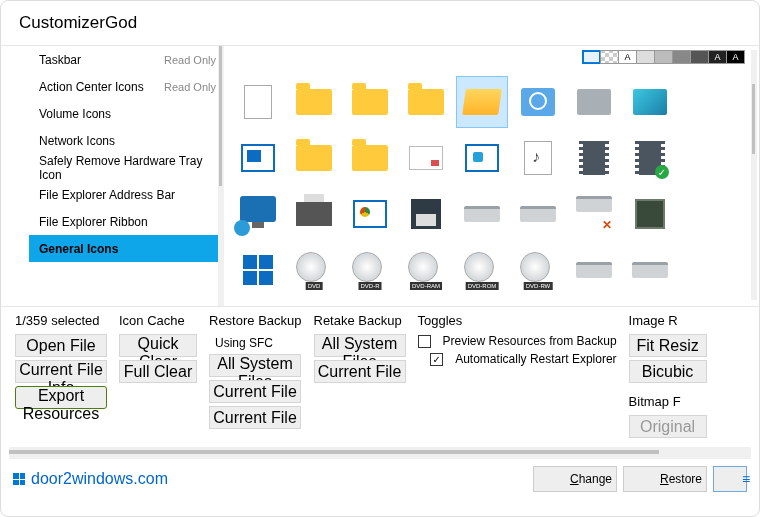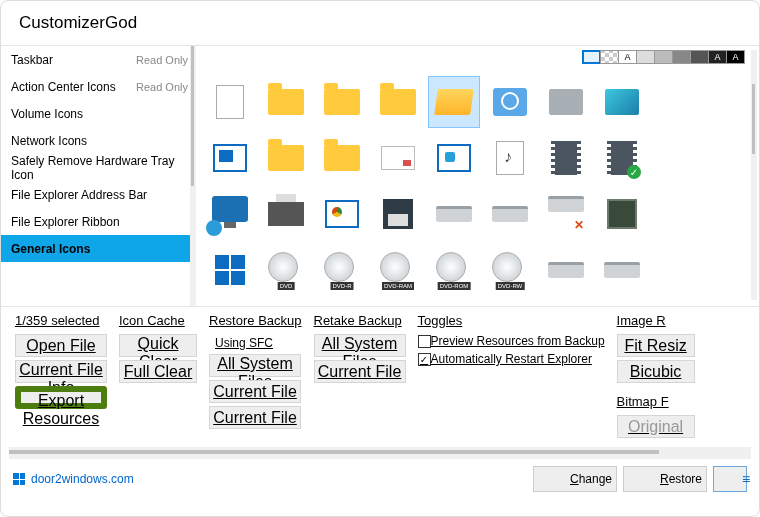--- a/index.html
+++ b/index.html
@@ -1,47 +1,47 @@
 <!DOCTYPE html>
 <html><head>
 <meta charset="utf-8">
 <style>
 * { box-sizing: border-box; margin: 0; padding: 0; font-family: "Segoe UI", Tahoma, sans-serif; }
 body { background: #fff; width: 760px; height: 517px; overflow: hidden; font-size: 12px; color: #000; border: 1px solid #ddd; border-radius: 8px; }
 .titlebar { height: 44px; display: flex; align-items: center; padding: 0 18px; font-size: 17px; font-weight: 400; }
-.content { display: flex; height: 262px; border-top: 1px solid #e6e6e6; border-bottom: 1px solid #e6e6e6; }
+.content { display: flex; height: 262px; border-top: 1px solid #e6e6e6; border-bottom: 1px solid #e6e6e6; padding-left: 28px; }
 .sidebar { width: 195px; overflow: hidden; position: relative; }
 .sidebar-item { display: flex; justify-content: space-between; align-items: center; height: 27px; padding: 0 8px 0 10px; font-size: 12px; cursor: pointer; }
 .sidebar-item.selected { background: #0ea5e9; font-weight: bold; }
 .readonly { color: #888; font-size: 11px; }
 .side-scroll { position: absolute; right: 0; top: 0; width: 6px; height: 100%; background: #f0f0f0; }
 .side-thumb { width: 3px; margin-left: 1px; background: #c0c0c0; height: 140px; }
 .main { flex: 1; position: relative; padding: 4px 8px; }
 .swatch-row { position: absolute; right: 14px; top: 4px; display: flex; }
 .swatch { width: 19px; height: 14px; border: 1px solid #999; margin-left: -1px; display:flex; align-items:center; justify-content:center; font-size:9px; }
 .swatch.sel { border: 2px solid #0078d4; }
 .icon-grid { margin-top: 26px; display: grid; grid-template-columns: repeat(8, 52px); grid-auto-rows: 52px; gap: 4px 4px; justify-content: start; }
 .icon-cell { width: 52px; height: 52px; display: flex; align-items: center; justify-content: center; border: 1px solid transparent; }
 .icon-cell.sel { background: #cce8ff; border: 1px solid #86c5ff; }
 .main-scroll { position: absolute; right: 2px; top: 4px; width: 6px; height: 250px; background: #f0f0f0; }
 .main-thumb { width: 3px; margin: 34px 0 0 1px; background: #c0c0c0; height: 70px; }
-.bottom { display: flex; padding: 6px 12px 0 14px; gap: 12px; height: 140px; overflow: hidden; text-decoration: underline; }
+.bottom { display: flex; padding: 6px 12px 0 14px; gap: 12px; height: 140px; overflow: hidden; }
 .col { display: flex; flex-direction: column; }
 .col h4 { font-size: 13px; font-weight: 400; margin-bottom: 6px; white-space: nowrap; }
 .sublabel { font-size: 12px; margin: 2px 0 4px 6px; }
 .btn { background: #eee; border: 1px solid #d5d5d5; height: 23px; width: 92px; font-size: 16px; margin-bottom: 3px; cursor: pointer; }
 .btn.w80 { width: 78px; }
 .btn.disabled { color: #999; }
-.btn.hl { border: 6px solid #4d7c0f; border-radius: 3px; }
-.toggle { display: flex; align-items: center; font-size: 12px; margin-bottom: 4px; gap:0; white-space: nowrap; }
+.btn.hl { border: 1px solid #4d7c0f; border-radius: 3px; }
+.toggle { display: flex; align-items: center; font-size: 12px; margin-bottom: 4px; gap:12px; white-space: nowrap; justify-content: flex-end; }
 .chk { width: 13px; height: 13px; border: 1px solid #333; display: inline-flex; align-items: center; justify-content: center; font-size: 10px; }
 .hscroll { height: 12px; margin: 0 8px; background: #f0f0f0; position: relative; }
 .hscroll-thumb { position: absolute; left: 0; top: 3px; height: 4px; width: 650px; background: #c0c0c0; }
 .footer { display: flex; justify-content: space-between; align-items: center; height: 40px; padding: 0 12px; }
-.link { color: #0066cc; font-size: 12px; display: flex; align-items: center; gap: 6px; }
+.link { color: #0066cc; font-size: 16px; display: flex; align-items: center; gap: 6px; }
 .footer .btns { display: flex; gap: 6px; }
 .fbtn { width: 84px; height: 26px; background: #eee; border: 1px solid #ccc; font-size: 12px; cursor: pointer; padding-left: 32px; }
 .fbtn.icon { width: 30px; border: 1px solid #6fa8dc; display:flex; align-items:center; justify-content:center; }
 .win-logo { width:12px; height:12px; display:inline-grid; grid-template-columns:1fr 1fr; grid-template-rows:1fr 1fr; gap:1px; }
 .win-logo span { background:#0078d4; }
 
 .ic { width:36px; height:36px; position:relative; }
 .ic-blank { width:28px; height:34px; border:1px solid #aaa; background:#fff; }
 .ic-folder { width:36px; height:26px; background:#ffcb3d; border-radius:2px; position:relative; }
 .ic-folder::before { content:""; position:absolute; top:-6px; left:0; width:14px; height:6px; background:#ffcb3d; border-radius:2px 2px 0 0; }

